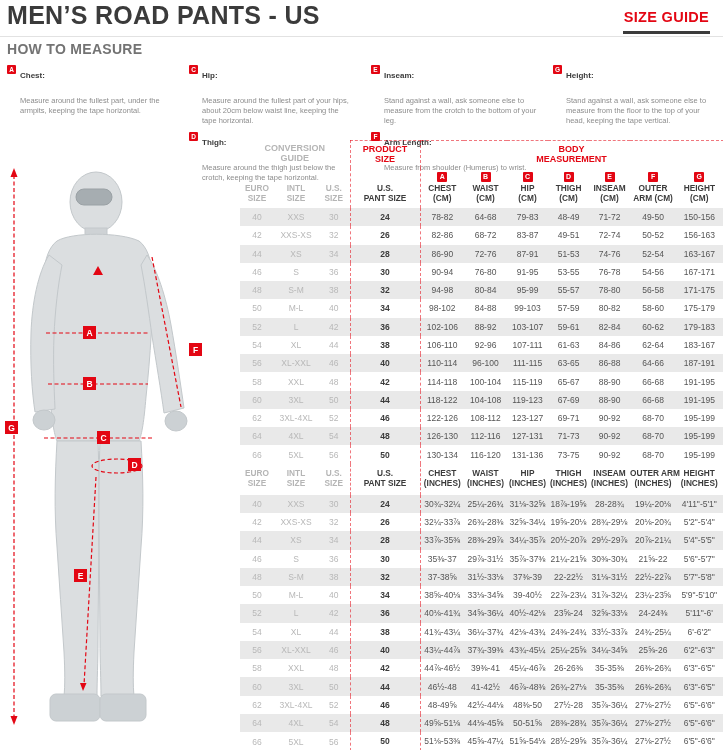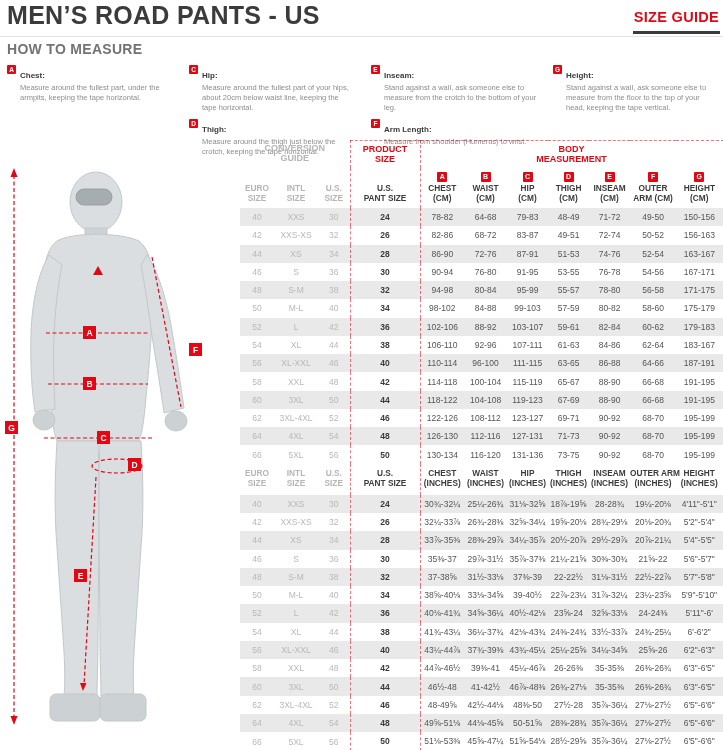--- a/index.html
+++ b/index.html
@@ -1,32 +1,32 @@
 <!DOCTYPE html>
 <html><head>
 <meta charset="utf-8">
 <style>
   html,body{margin:0;padding:0;}
   body{width:723px;height:750px;position:relative;overflow:hidden;background:#fff;
        font-family:"Liberation Sans", sans-serif;-webkit-font-smoothing:antialiased;}
   
   .hdr{position:absolute;top:0;left:0;width:723px;height:36px;border-bottom:1px solid #e2e2e2;}
   .title{position:absolute;left:7px;top:1px;font-size:25px;font-weight:bold;color:#3b3b3b;letter-spacing:.3px;}
-  .sg{position:absolute;right:3px;top:9px;font-size:14.5px;font-weight:bold;color:#e30613;
+  .sg{position:absolute;right:13px;top:9px;font-size:14.5px;font-weight:bold;color:#e30613;
       padding:0 1px 6px 1px;border-bottom:3px solid #3b3b3b;letter-spacing:.3px;cursor:pointer;}
   
   .howto{position:absolute;top:41px;left:7px;width:712px;}
   .howto h2{margin:0 0 7px 0;font-size:14px;font-weight:bold;color:#737373;letter-spacing:.3px;}
   .hcols{display:flex;gap:16px;}
   .hcol{flex:1;min-width:0;}
   .hitem{position:relative;padding-left:13px;margin-bottom:6px;}
   .hbadge{position:absolute;left:0;top:1px;width:9px;height:9px;background:#e30613;color:#fff;
           font-size:6.5px;font-weight:bold;text-align:center;line-height:9.5px;border-radius:1px;}
   .hname{font-size:8px;font-weight:bold;color:#3b3b3b;text-align:right;}
-  .htext{font-size:7.5px;color:#8d8d8d;line-height:1.3;margin-top:1px;}
+  .htext{font-size:7.5px;color:#8d8d8d;line-height:1.3;margin-top:14px;}
   
   .figure{position:absolute;left:0;top:145px;width:240px;height:605px;}
   
   .tables{position:absolute;left:240px;top:140px;width:483px;}
   table{border-collapse:collapse;table-layout:fixed;width:483px;}
   td{text-align:center;vertical-align:middle;padding:0;font-size:8.5px;color:#555;white-space:nowrap;}
   tr.grow td{height:27px;line-height:1.1;}
   .grp{font-size:9px;font-weight:bold;}
   .grp.gray{color:#b5b5b5;}
   .grp.red{color:#e30613;text-align:center;}

